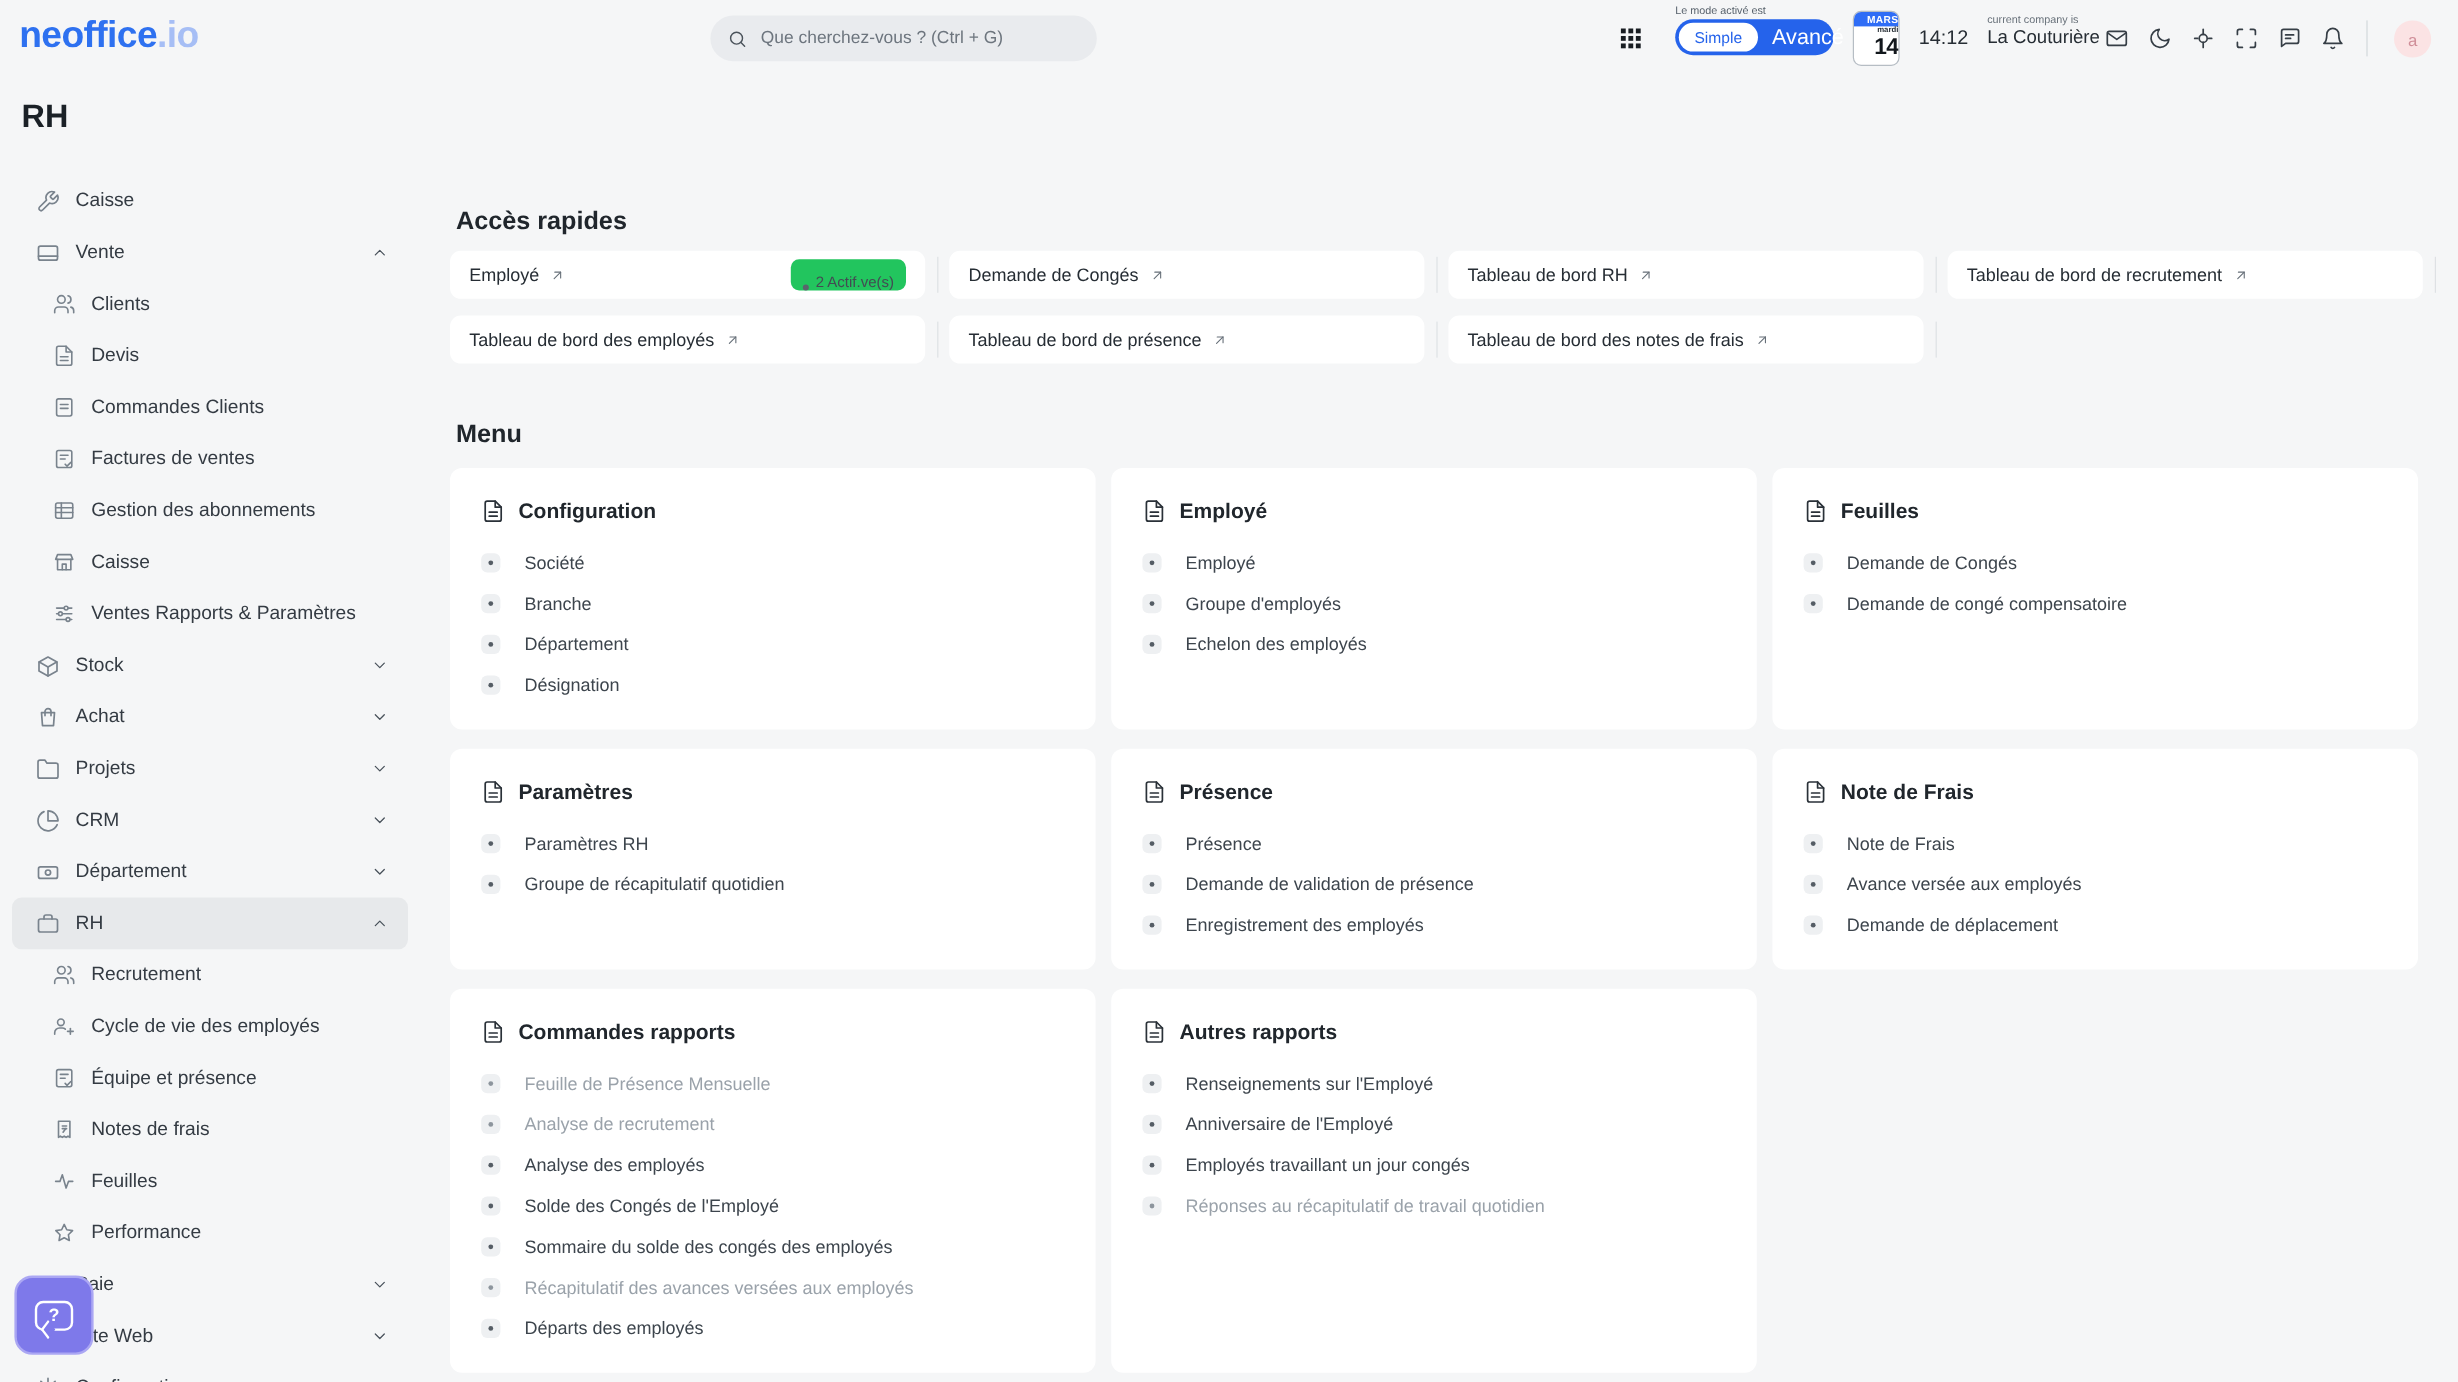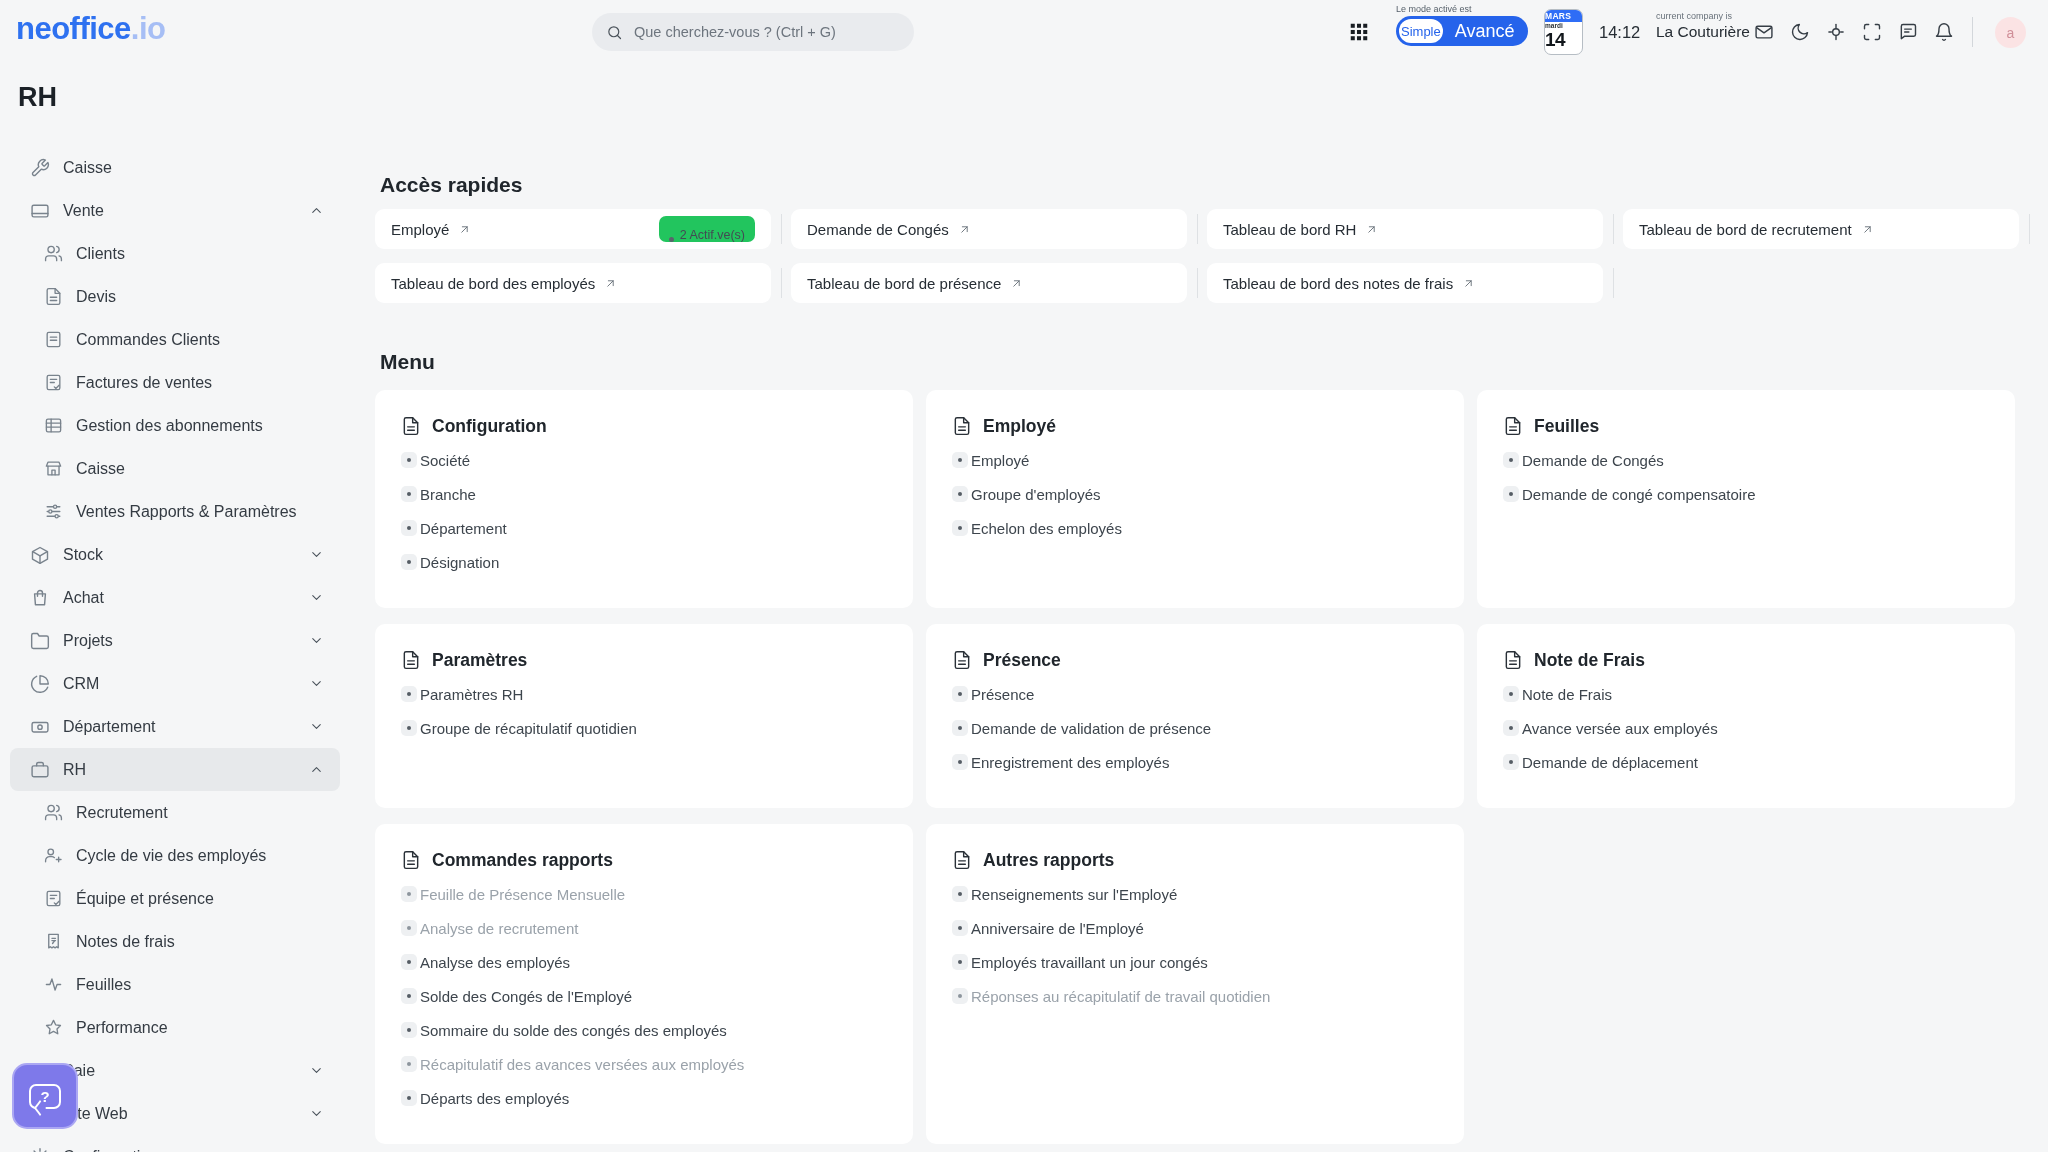--- a/index.html
+++ b/index.html
@@ -16,24 +16,24 @@
           display:flex;align-items:center;padding:0 14px;box-sizing:border-box;gap:9px;}
   .search .icn{width:17px;height:17px;color:#4b535b;flex:none;}
   .search input{border:none;background:transparent;outline:none;font-size:14.5px;color:#5d656e;
           font-family:"Liberation Sans",sans-serif;width:100%;}
   .search input::placeholder{color:#6d757e;opacity:1;}
   .apps{left:1348px;top:21px;width:22px;height:22px;color:#181d22;cursor:pointer;}
   .mode-label{left:1396px;top:4px;width:132px;text-align:left;font-size:9px;color:#57616b;}
   .mode{left:1396px;top:16px;width:132px;height:30px;background:#2563eb;border-radius:16px;
         display:flex;align-items:center;box-sizing:border-box;}
   .mode .opt-simple{margin-left:3px;background:#fff;color:#2563eb;border-radius:13px;height:24px;
-        padding:0 2px;font-size:13px;font-weight:500;display:flex;align-items:center;cursor:pointer;}
+        padding:0 13px;font-size:13px;font-weight:500;display:flex;align-items:center;cursor:pointer;}
   .mode .opt-avance{color:#fff;font-size:18px;font-weight:500;padding:0 12px;cursor:pointer;}
   .datebadge{left:1544px;top:9px;width:39px;height:46px;background:#fff;border:1.5px solid #b6bdc4;
-        border-radius:7px;overflow:hidden;text-align:left;box-sizing:border-box;cursor:pointer;}
+        border-radius:7px;overflow:hidden;text-align:right;box-sizing:border-box;cursor:pointer;}
   .datebadge .m{background:#2f6df6;color:#fff;font-size:8.5px;font-weight:700;line-height:12px;letter-spacing:.3px;}
   .datebadge .w{font-size:6.5px;font-weight:700;color:#2a3138;line-height:8px;}
   .datebadge .d{font-size:19px;font-weight:700;color:#12171c;line-height:20px;letter-spacing:-0.5px;}
   .time{left:1599px;top:23px;font-size:16.5px;color:#272e35;}
   .company{left:1656px;top:12px;line-height:1;}
   .company .lbl{font-size:9px;color:#68717a;display:block;margin-bottom:3px;}
   .company .nm{font-size:15.5px;color:#262d34;display:block;}
   .tb-icons{left:1754px;top:22px;display:flex;gap:16px;color:#363e46;}
   .tb-icons .icn{width:20px;height:20px;cursor:pointer;}
   .tb-div{left:1972px;top:17px;width:1px;height:30px;background:#d3d7db;}
@@ -71,21 +71,21 @@
         gap:6px;padding:0 10px;font-size:12.5px;color:#434b53;white-space:nowrap;}
   .sc-badge .dot{width:5px;height:5px;border-radius:50%;background:#5a646c;}
 
   
   .menu-title{left:380px;top:350px;font-size:21px;font-weight:700;color:#20262c;}
   .menu-grid{left:375px;top:390px;width:1652px;display:grid;grid-template-columns:repeat(3,538px);gap:16px 13px;}
   .mcard{background:#fff;border-radius:10px;padding:22px 26px 20px 26px;box-sizing:border-box;}
   .mc-head{display:flex;align-items:center;gap:11px;margin-bottom:12px;height:28px;}
   .mc-head .icn{width:20px;height:20px;color:#2a3138;flex:none;}
   .mc-title{font-size:17.5px;font-weight:700;color:#20262c;}
-  .mc-item{display:flex;gap:3px;height:34px;cursor:pointer;}
+  .mc-item{display:flex;align-items:center;gap:20px;height:34px;cursor:pointer;}
   .mc-chip{width:16px;height:16px;border-radius:5px;background:#eef0f2;display:flex;align-items:center;justify-content:center;flex:none;}
   .mc-chip i{width:4.5px;height:4.5px;border-radius:50%;background:#555d65;display:block;}
   .mc-lab{font-size:15px;color:#3d454d;white-space:nowrap;}
   .mc-item.muted .mc-lab{color:#9aa2aa;}
   .mc-item.muted .mc-chip i{background:#8d959d;}
 </style>
 </head>
 <body>
 
 <div class="abs logo"><span>neoffice</span><span class="sfx">.io</span></div>

